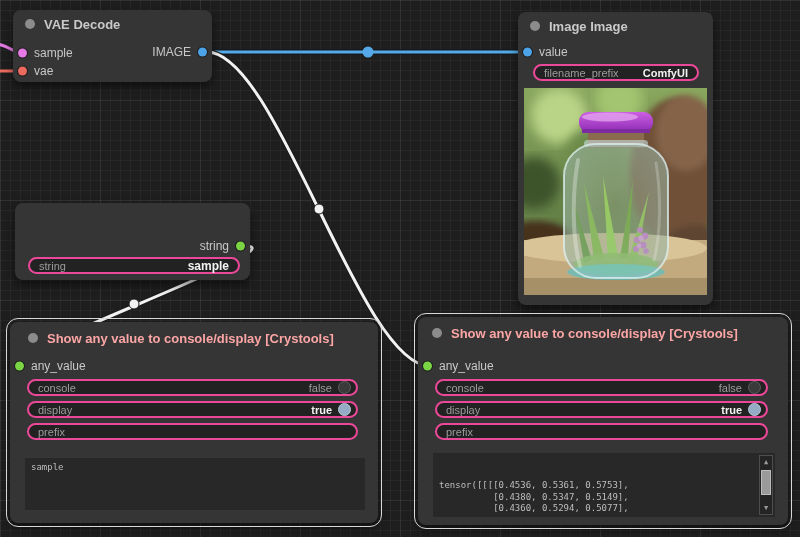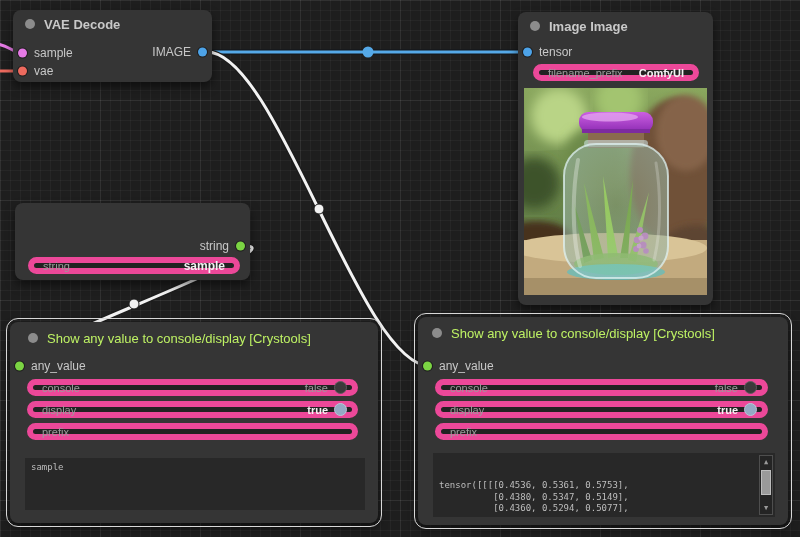--- a/index.html
+++ b/index.html
@@ -19,34 +19,34 @@
     position:absolute;background:#353535;border-radius:8px;z-index:2;
     box-shadow:0 5px 10px rgba(0,0,0,.5);
   }
   .node.selected{outline:1px solid #d8d8d8;outline-offset:3px;}
   .title{
     position:absolute;left:0;top:0;right:0;height:28px;display:flex;
     align-items:center;padding-left:12px;gap:9px;cursor:move;
   }
   .title-dot{width:10px;height:10px;border-radius:50%;background:#8c8c8c;flex:0 0 auto;}
   .title-text{font-size:13px;font-weight:600;color:#c9c9c9;white-space:nowrap;}
-  .node.selected .title-text{color:#bef264;font-weight:400;}
+  .node.selected .title-text{color:#fca5a5;font-weight:700;}
   .slot{position:absolute;height:18px;line-height:18px;font-size:12px;color:#c8c8c8;}
   .slot .dot{
     position:absolute;top:50%;width:9px;height:9px;border-radius:50%;
     transform:translateY(-50%);box-shadow:0 0 0 1px rgba(0,0,0,.45);
   }
   .slot.in{left:0;padding-left:21px;}
   .slot.in .dot{left:5px;}
   .slot.out{right:0;padding-right:21px;text-align:right;}
   .slot.out .dot{right:5px;}
   .dot-pink{background:#e57ae5;} .dot-red{background:#ed6a5e;}
   .dot-blue{background:#4da3e8;} .dot-green{background:#7bd443;}
   .pill{
-    position:absolute;height:17px;background:#222222;border:6px solid #ec4899;
+    position:absolute;height:17px;background:#222222;border:2px solid #ec4899;
     border-radius:10px;box-sizing:border-box;display:flex;align-items:center;
     padding:0 9px;font-size:11px;color:#9c9c9c;cursor:pointer;
   }
   .pill .w-label{flex:1 1 auto;white-space:nowrap;overflow:hidden;}
   .pill .w-value{font-weight:700;color:#f2f2f2;white-space:nowrap;}
   .pill .w-value.off{font-weight:400;color:#9c9c9c;}
   .knob{width:13px;height:13px;border-radius:50%;margin:0 -4px 0 6px;flex:0 0 auto;}
   .knob.on{background:#95aac4;border:1px solid #b9c7d8;box-sizing:border-box;}
   .knob.off{background:#3a3a3a;border:1px solid #5d5d5d;box-sizing:border-box;}
   .textbox{
@@ -112,21 +112,21 @@
     </div>
   </div>
 
   <div class="node" style="left:518px;top:12px;width:195px;height:293px;">
     <div class="title">
       <span class="title-dot"></span>
       <span class="title-text">Image Image</span>
     </div>
     <div class="slot in" style="top:31px;">
       <span class="dot dot-blue"></span>
-      <span>tensor</span>
+      <span>value</span>
     </div>
     <div class="pill" style="left:15px;top:52px;width:166px;">
       <span class="w-label">filename_prefix</span>
       <span class="w-value">ComfyUI</span>
     </div>
 
     <div class="img-frame" style="left:6px;top:76px;width:183px;height:207px;">
       <svg width="183" height="207" viewBox="0 0 183 207">
         <defs>
           <linearGradient id="bgGrad" x1="0" y1="0" x2="0" y2="1">

